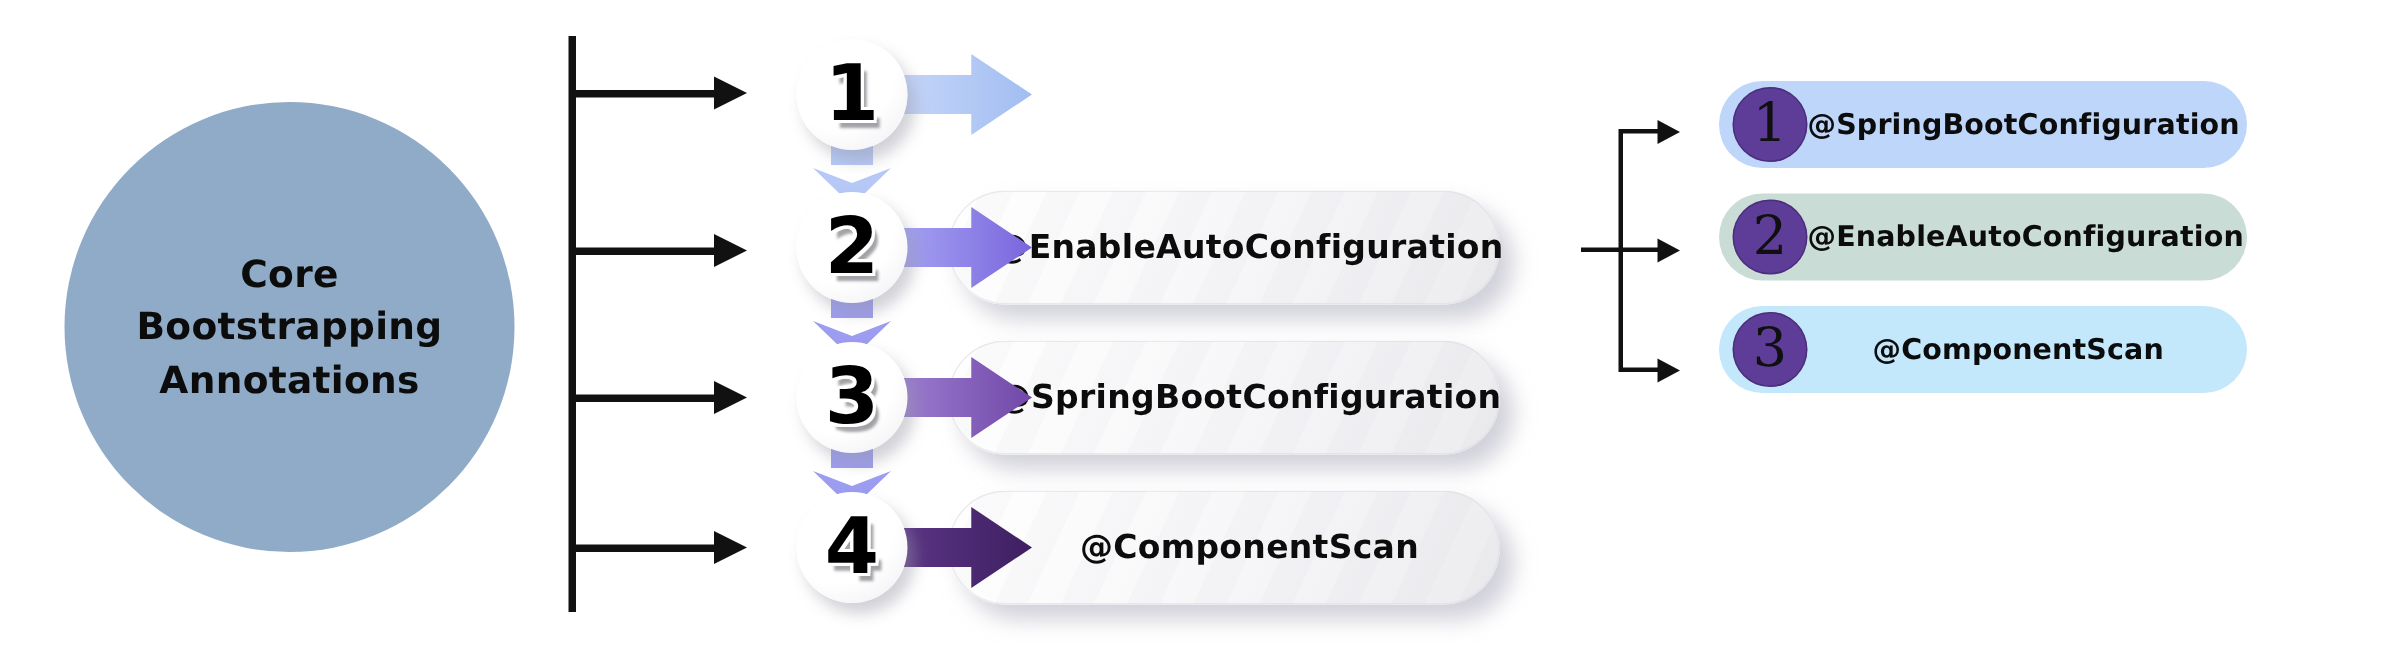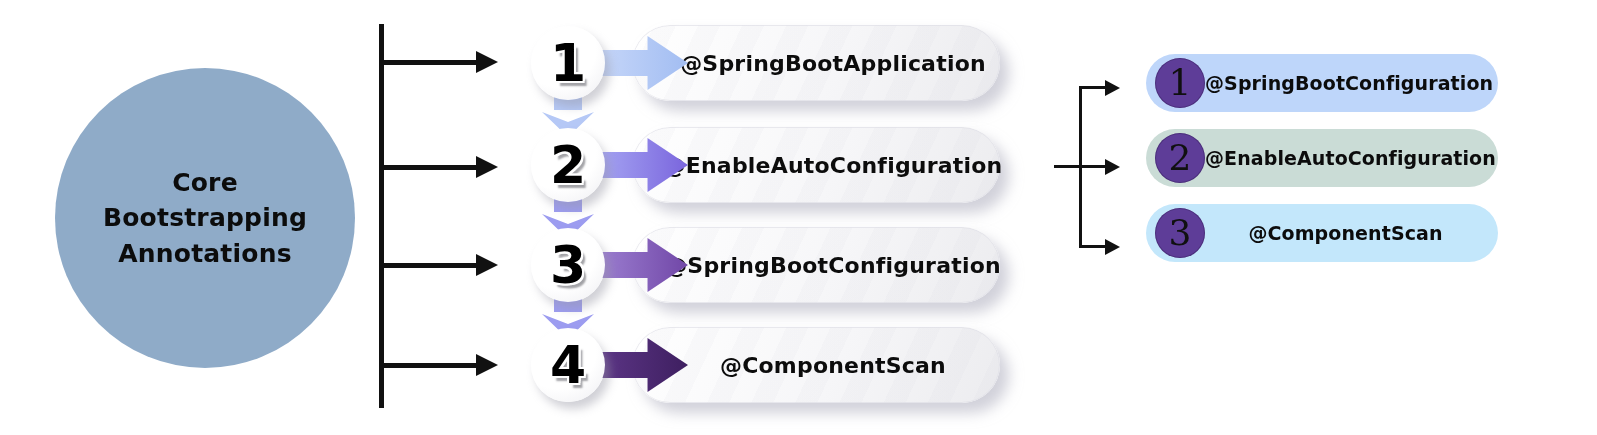--- a/index.html
+++ b/index.html
@@ -1,20 +1,20 @@
 <!DOCTYPE html>
 <html><head>
 <meta charset="utf-8">
 <style>
   html,body{margin:0;padding:0;background:#ffffff;}
   body{font-family:"DejaVu Sans","Liberation Sans",sans-serif;}
   .canvas{position:relative;width:1597px;height:435px;background:#ffffff;overflow:hidden;}
 
   
-  .main-circle{position:absolute;left:55px;top:68px;width:300px;height:300px;border-radius:50%;
+  .main-circle{position:absolute;left:43px;top:68px;width:300px;height:300px;border-radius:50%;
     background:#8fabc8;display:flex;align-items:center;justify-content:center;}
   .main-circle-label{font-size:25px;font-weight:bold;color:#0c0c0c;text-align:center;
     line-height:1.42;white-space:pre-line;letter-spacing:.2px;}
 
   
   .spine{position:absolute;left:379px;top:24px;width:5px;height:384px;background:#111;}
   .h-line{position:absolute;background:#111;height:5px;}
   .h-line.l1{left:382px;top:60px;width:96px;}
   .h-line.l2{left:382px;top:165px;width:96px;}
   .h-line.l3{left:382px;top:263px;width:96px;}
@@ -94,23 +94,20 @@
   <div class="spine"></div>
   <div class="h-line l1"></div>
   <div class="h-line l2"></div>
   <div class="h-line l3"></div>
   <div class="h-line l4"></div>
   <div class="tri t1"></div>
   <div class="tri t2"></div>
   <div class="tri t3"></div>
   <div class="tri t4"></div>
 
-  <div class="step-pill p1">
-    <span class="step-label">@SpringBootApplication</span>
-  </div>
   <div class="step-pill p2">
     <span class="step-label">@EnableAutoConfiguration</span>
   </div>
   <div class="step-pill p3">
     <span class="step-label">@SpringBootConfiguration</span>
   </div>
   <div class="step-pill p4">
     <span class="step-label">@ComponentScan</span>
   </div>
 

